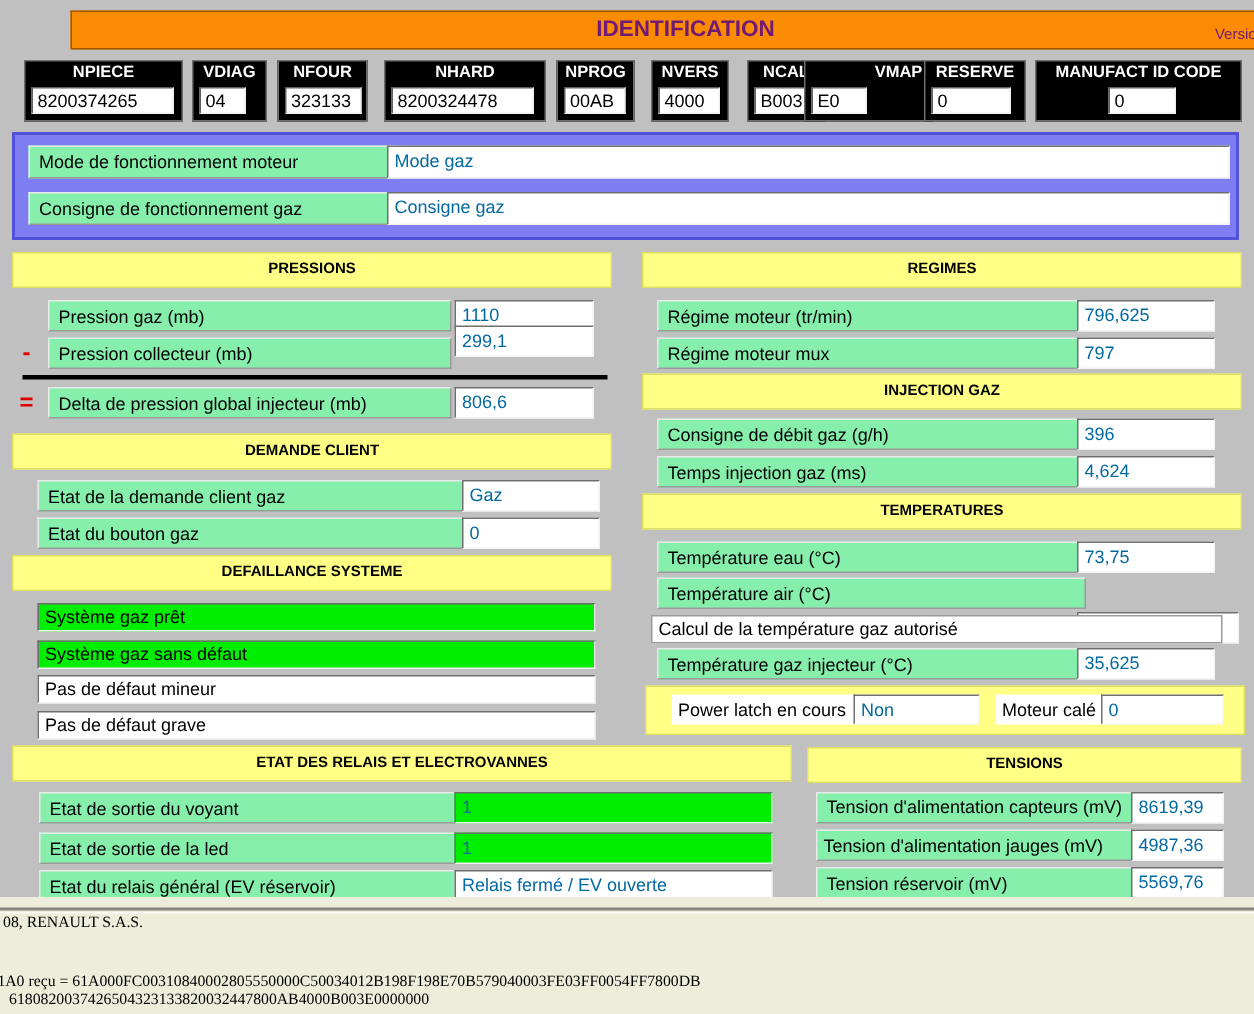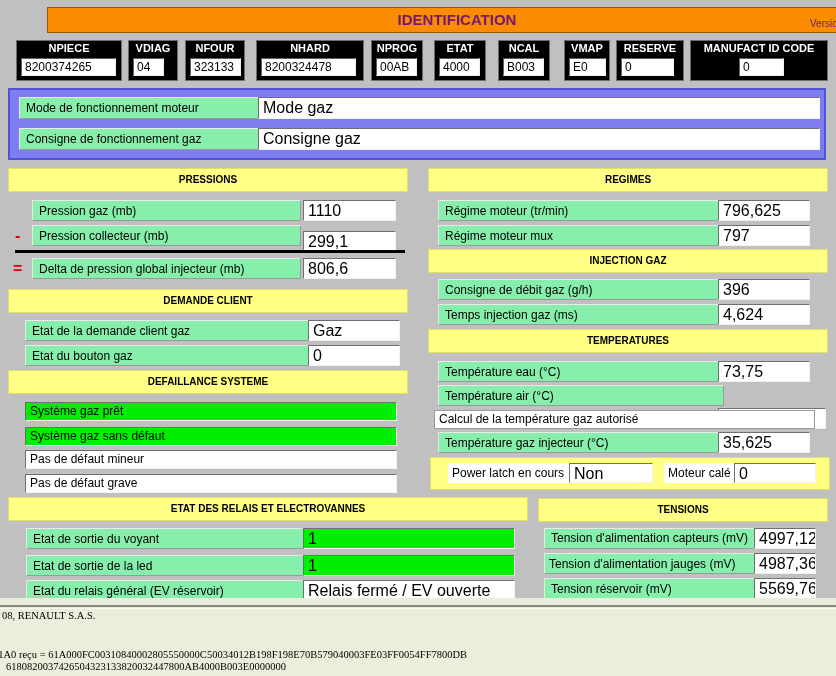--- a/index.html
+++ b/index.html
@@ -10,21 +10,21 @@
   
   .banner{background:#fb8b00;border:1px solid #a05800;text-align:center;font-weight:bold;font-size:15px;line-height:24px;color:#701a75;margin-left:39px;}
   .version{position:absolute;right:6px;bottom:2px;font-size:10px;font-weight:normal;line-height:12px;}
   
   .idbox{position:absolute;top:40px;height:39px;background:#000;border:1px solid #6e6e6e;}
   .idlbl{display:block;color:#fff;font-weight:bold;font-size:11px;text-align:center;line-height:15px;white-space:nowrap;overflow:hidden;}
   .idval{position:absolute;top:17px;left:4px;height:16px;background:#fff;border:1px solid;border-color:#5f5f5f #eee #eee #5f5f5f;font-size:12px;line-height:16px;padding-left:3px;color:#000;white-space:nowrap;overflow:hidden;}
   
   .bluepanel{background:#7e7ef2;border:2px solid #5252d8;}
   .lbl{background:#86efac;border:1px solid;border-color:#e9e9e9 #9a9a9a #9a9a9a #e9e9e9;font-size:12px;line-height:20px;padding-left:6px;color:#000;white-space:nowrap;overflow:hidden;}
-  .val{background:#fff;border:1px solid;border-color:#6f6f6f #f2f2f2 #f2f2f2 #6f6f6f;font-size:16px;line-height:19px;padding-left:4px;color:#000000;white-space:nowrap;overflow:hidden;}
+  .val{background:#fff;border:1px solid;border-color:#6f6f6f #f2f2f2 #f2f2f2 #6f6f6f;font-size:12px;line-height:19px;padding-left:4px;color:#0369a1;white-space:nowrap;overflow:hidden;}
   .val.green{background:#00ef00;}
   .statusrow{border:1px solid;border-color:#6f6f6f #f2f2f2 #f2f2f2 #6f6f6f;font-size:12px;line-height:17px;padding-left:4px;color:#000;white-space:nowrap;overflow:hidden;background:#fff;}
   .statusrow.green{background:#00ef00;}
   .hdr{background:#ffff85;border:1px solid #e0e065;text-align:center;font-weight:bold;font-size:10px;color:#000;}
   .mathsign{color:#dd0000;font-weight:bold;font-size:16px;line-height:21px;}
   .blackline{background:#000;}
   .flatlbl{background:#fff;font-size:12px;line-height:20px;padding-left:4px;white-space:nowrap;overflow:hidden;color:#000;}
   .wrap2{white-space:normal;line-height:19px;}
   
   .divider{height:1px;border-top:2px solid #87877f;border-bottom:1px solid #fbfbf3;}
@@ -55,28 +55,28 @@
     </div>
     <div class="idbox" style="left:256px;width:106px;">
       <span class="idlbl">NHARD</span>
       <span class="idval" style="width:90px;">8200324478</span>
     </div>
     <div class="idbox" style="left:371px;width:50px;">
       <span class="idlbl">NPROG</span>
       <span class="idval" style="width:36px;">00AB</span>
     </div>
     <div class="idbox" style="left:434px;width:50px;">
-      <span class="idlbl">ETAT</span>
+      <span class="idlbl">NVERS</span>
       <span class="idval" style="width:36px;">4000</span>
     </div>
     <div class="idbox" style="left:498px;width:50px;">
       <span class="idlbl">NCAL</span>
       <span class="idval" style="width:36px;">B003</span>
     </div>
-    <div class="idbox" style="left:564px;width:44px;">
+    <div class="idbox" style="left:536px;width:44px;padding-left:40px;">
       <span class="idlbl">VMAP</span>
       <span class="idval" style="width:32px;">E0</span>
     </div>
     <div class="idbox" style="left:616px;width:66px;">
       <span class="idlbl">RESERVE</span>
       <span class="idval" style="width:48px;">0</span>
     </div>
     <div class="idbox" style="left:690px;width:136px;">
       <span class="idlbl">MANUFACT ID CODE</span>
       <span class="idval" style="left:48px;width:40px;">0</span>
@@ -89,21 +89,21 @@
       <div class="abs val" style="left:248px;top:38px;width:556px;height:20px;">Consigne gaz</div>
     </div>
 
     <div class="abs hdr" style="left:8px;top:168px;width:398px;height:22px;line-height:22px;">PRESSIONS</div>
 
     <div class="abs lbl" style="left:32px;top:200px;width:261px;height:19px;">Pression gaz (mb)</div>
     <div class="abs val" style="left:303px;top:200px;width:87px;height:19px;">1110</div>
 
     <span class="abs mathsign" style="left:15px;top:225px;">-</span>
     <div class="abs lbl" style="left:32px;top:225px;width:261px;height:19px;">Pression collecteur (mb)</div>
-    <div class="abs val" style="left:303px;top:231px;width:87px;height:19px;">299,1</div>
+    <div class="abs val" style="left:303px;top:217px;width:87px;height:19px;">299,1</div>
 
     <div class="abs blackline" style="left:15px;top:250px;width:390px;height:3px;"></div>
 
     <span class="abs mathsign" style="left:13px;top:258px;">=</span>
     <div class="abs lbl" style="left:32px;top:258px;width:261px;height:19px;">Delta de pression global injecteur (mb)</div>
     <div class="abs val" style="left:303px;top:258px;width:87px;height:19px;">806,6</div>
 
     <div class="abs hdr" style="left:8px;top:289px;width:398px;height:22px;line-height:22px;">DEMANDE CLIENT</div>
 
     <div class="abs lbl" style="left:25px;top:320px;width:281px;height:19px;">Etat de la demande client gaz</div>
@@ -156,21 +156,21 @@
     <div class="abs" style="left:430px;top:457px;width:398px;height:31px;background:#ffff85;border:1px solid #e0e065;">
       <div class="abs flatlbl" style="left:17px;top:5px;width:121px;height:20px;">Power latch en cours</div>
       <div class="abs val" style="left:138px;top:5px;width:78px;height:18px;">Non</div>
       <div class="abs flatlbl" style="left:233px;top:5px;width:70px;height:20px;">Moteur calé</div>
       <div class="abs val" style="left:303px;top:5px;width:76px;height:18px;">0</div>
     </div>
 
     <div class="abs hdr" style="left:538px;top:498px;width:288px;height:22px;line-height:22px;">TENSIONS</div>
 
     <div class="abs lbl wrap2" style="left:544px;top:528px;width:208px;height:19px;">Tension d'alimentation capteurs (mV)</div>
-    <div class="abs val" style="left:754px;top:528px;width:56px;height:19px;">4997,12</div>
+    <div class="abs val" style="left:754px;top:528px;width:56px;height:19px;">8619,39</div>
     <div class="abs lbl" style="left:544px;top:553px;width:208px;height:19px;padding-left:4px;">Tension d'alimentation jauges (mV)</div>
     <div class="abs val" style="left:754px;top:553px;width:56px;height:19px;">4987,36</div>
     <div class="abs lbl" style="left:544px;top:578px;width:208px;height:19px;">Tension réservoir (mV)</div>
     <div class="abs val" style="left:754px;top:578px;width:56px;height:19px;">5569,76</div>
   </div>
 
   <div class="abs divider" style="left:0;top:605px;width:836px;"></div>
   <div class="abs serif" style="left:2px;top:610px;">08, RENAULT S.A.S.</div>
   <div class="abs serif" style="left:-7px;top:649px;">61A0 reçu = 61A000FC00310840002805550000C50034012B198F198E70B579040003FE03FF0054FF7800DB</div>
   <div class="abs serif" style="left:6px;top:661px;">6180820037426504323133820032447800AB4000B003E0000000</div>

